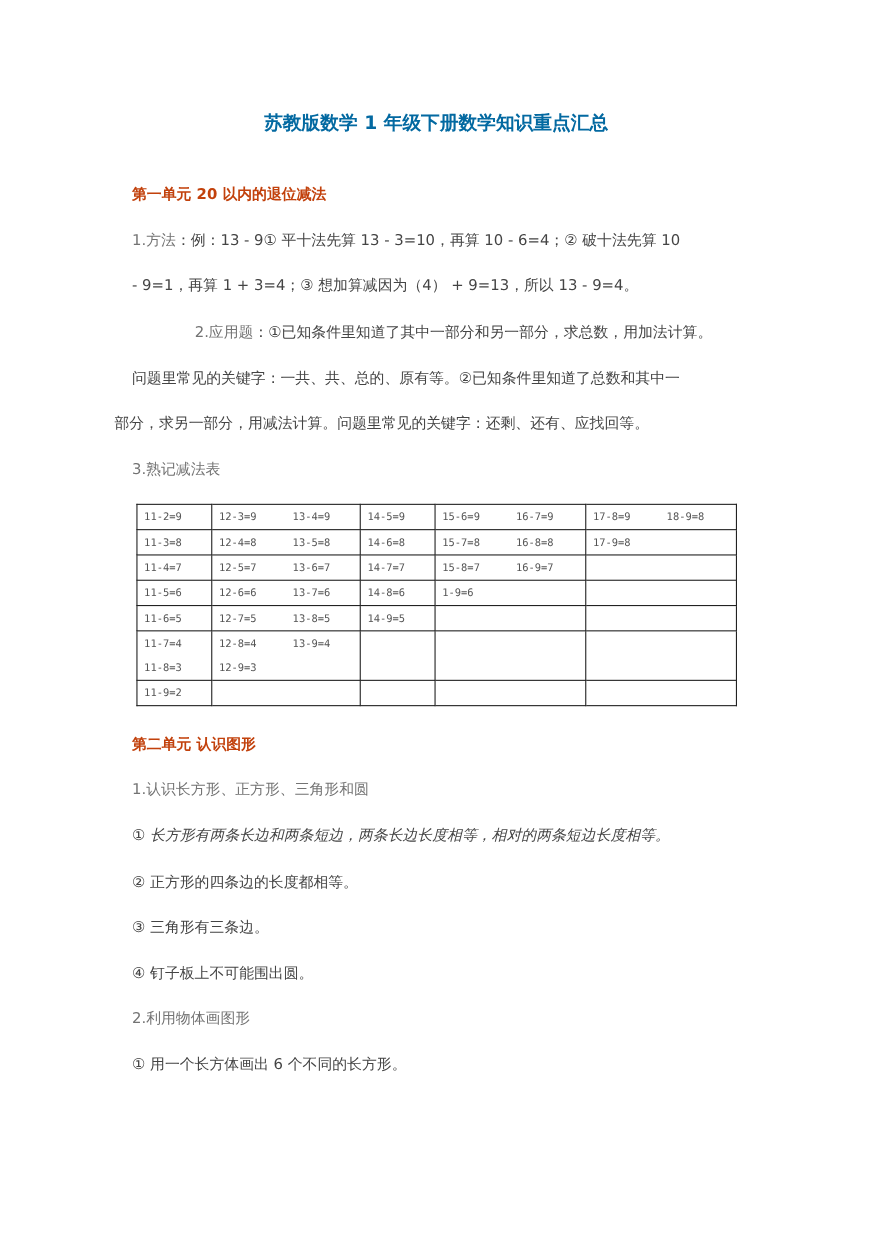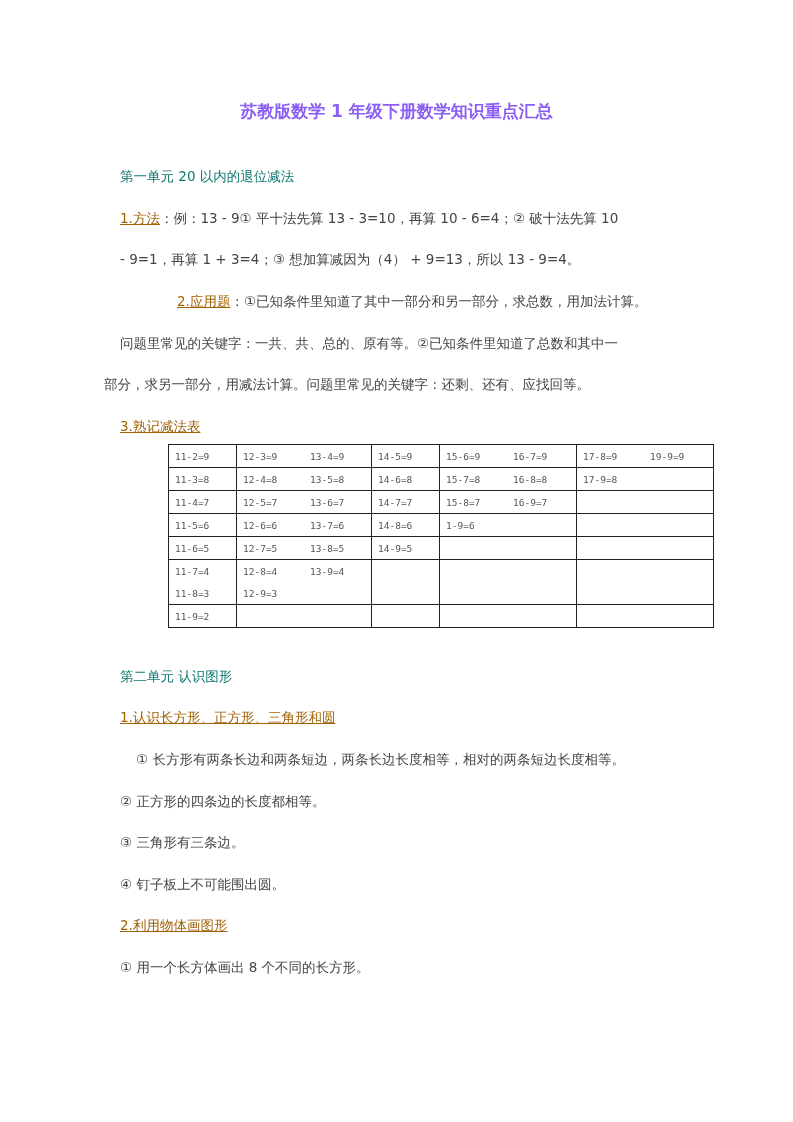--- a/index.html
+++ b/index.html
@@ -1,23 +1,23 @@
 <!DOCTYPE html>
 <html><head>
 <meta charset="utf-8">
 <style>
   html, body { margin:0; padding:0; background:#ffffff; }
   body { width:793px; height:1122px; position:relative; overflow:hidden;
          font-family:"DejaVu Sans","Liberation Sans",sans-serif; color:#333333; }
   .abs { position:absolute; white-space:nowrap; }
-  .title { left:0; width:793px; top:100px; text-align:center; font-size:17px; font-weight:bold; color:#8b5cf6; }
-  .unit { font-size:13.5px; font-weight:normal; color:#0f766e; }
-  .sub { font-size:13.5px; color:#a16207;text-decoration:underline; }
+  .title { left:0; width:793px; top:100px; text-align:center; font-size:17px; font-weight:bold; color:#0369a1; }
+  .unit { font-size:13.5px; font-weight:bold; color:#c2410c; }
+  .sub { font-size:13.5px; color:#737373; }
   .txt { font-size:13.5px; color:#444; }
-  table.sub-table { position:absolute; left:124px; top:444px; border-collapse:collapse;margin-left:44px; }
+  table.sub-table { position:absolute; left:124px; top:458px; border-collapse:collapse; }
   table.sub-table td { border:1px solid #222; font-family:"DejaVu Sans Mono","Liberation Mono",monospace;
         font-size:9.5px; color:#555; vertical-align:top; padding:0; }
   .cellin { display:flex; flex-direction:column; }
   .cellrow { display:flex; height:22px; align-items:center; }
   .fact { width:67px; padding-left:6px; box-sizing:border-box; }
 </style>
 </head>
 <body>
 
 <div class="abs title">苏教版数学 1 年级下册数学知识重点汇总</div>
@@ -70,21 +70,21 @@
             <div class="cellrow">
               <span class="fact">15-6=9</span>
               <span class="fact">16-7=9</span>
             </div>
           </div>
         </td>
         <td>
           <div class="cellin">
             <div class="cellrow">
               <span class="fact">17-8=9</span>
-              <span class="fact">19-9=9</span>
+              <span class="fact">18-9=8</span>
             </div>
           </div>
         </td>
       </tr>
       <tr>
         <td>
           <div class="cellin">
             <div class="cellrow">
               <span class="fact">11-3=8</span>
             </div>
@@ -296,18 +296,18 @@
           <div class="cellin">
             <div class="cellrow"></div>
           </div>
         </td>
       </tr>
     </tbody>
 </table>
 
 <div class="abs unit" style="left:120px;top:668px;">第二单元  认识图形</div>
 <div class="abs sub" style="left:120px;top:709px;">1.认识长方形、正方形、三角形和圆</div>
-<div class="abs txt" style="left:136px;top:751px;">①  长方形有两条长边和两条短边，两条长边长度相等，相对的两条短边长度相等。</div>
+<div class="abs txt" style="left:120px;top:751px;font-style:italic;">①  长方形有两条长边和两条短边，两条长边长度相等，相对的两条短边长度相等。</div>
 <div class="abs txt" style="left:120px;top:793px;">②  正方形的四条边的长度都相等。</div>
 <div class="abs txt" style="left:120px;top:834px;">③  三角形有三条边。</div>
 <div class="abs txt" style="left:120px;top:876px;">④  钉子板上不可能围出圆。</div>
 <div class="abs sub" style="left:120px;top:917px;text-align:right;">2.利用物体画图形</div>
-<div class="abs txt" style="left:120px;top:959px;">① 用一个长方体画出 8 个不同的长方形。</div>
+<div class="abs txt" style="left:120px;top:959px;">① 用一个长方体画出 6 个不同的长方形。</div>
 
 </body></html>

